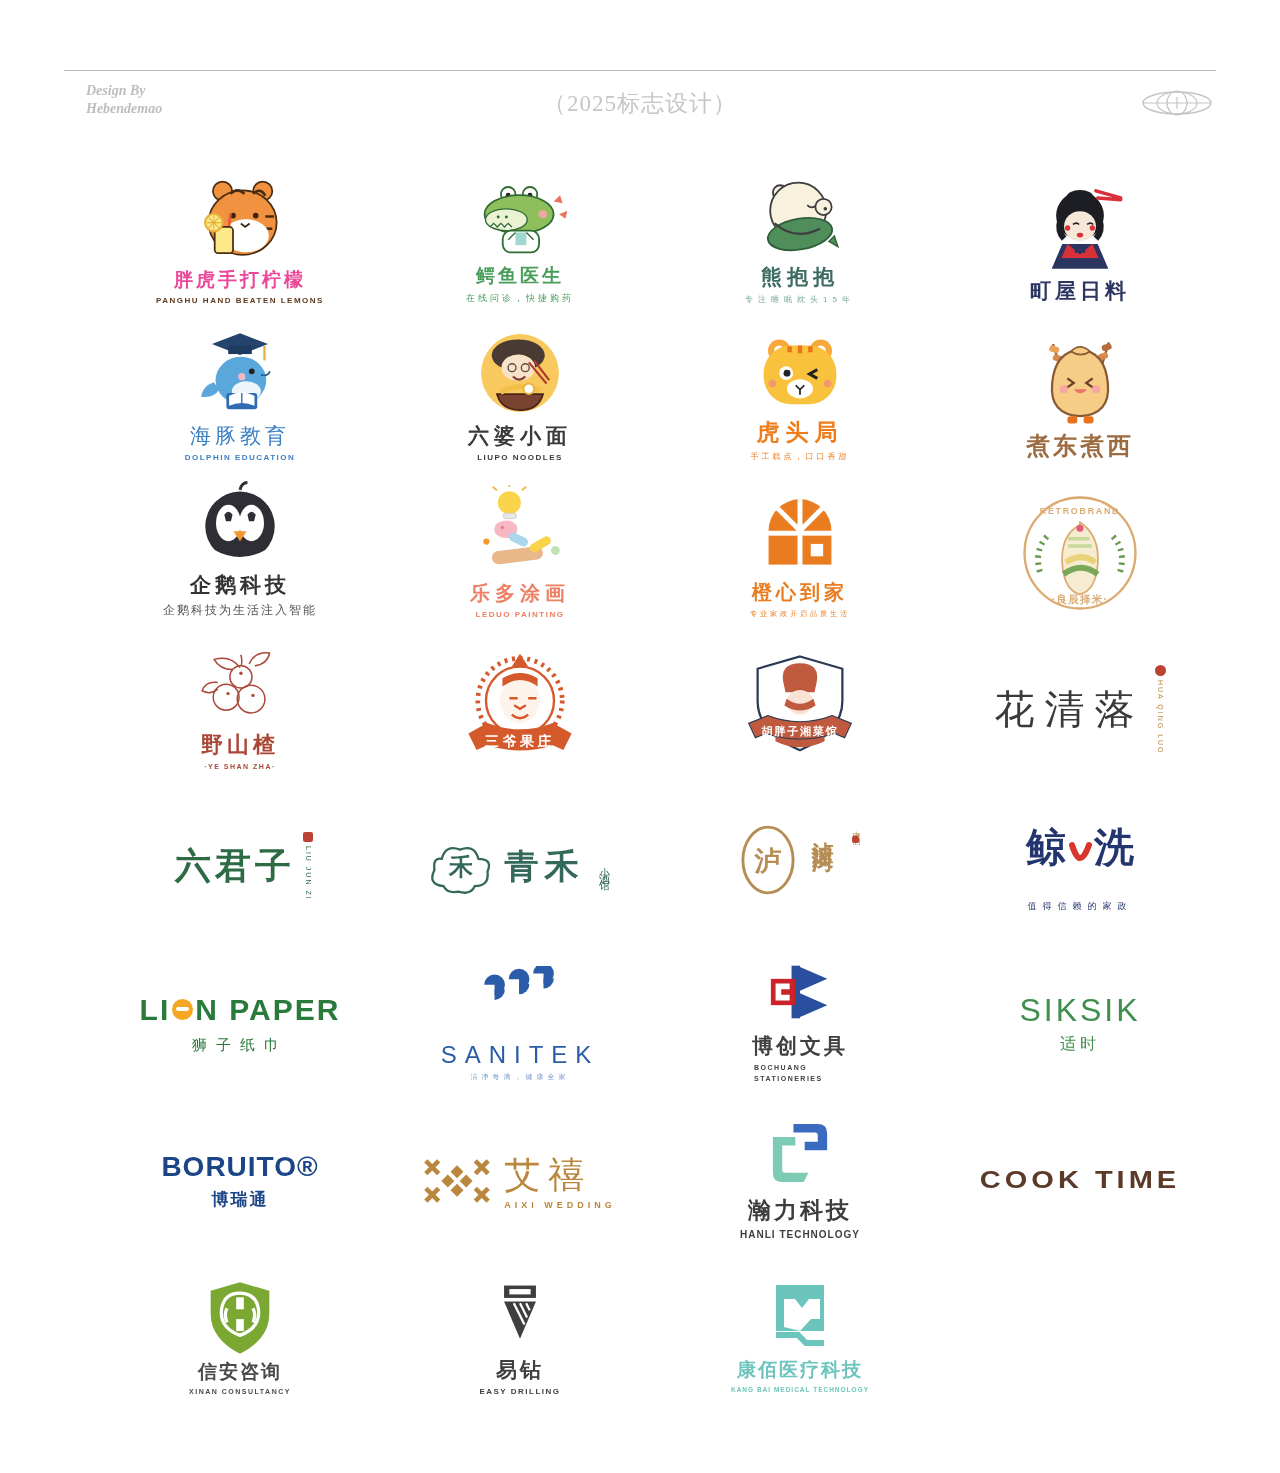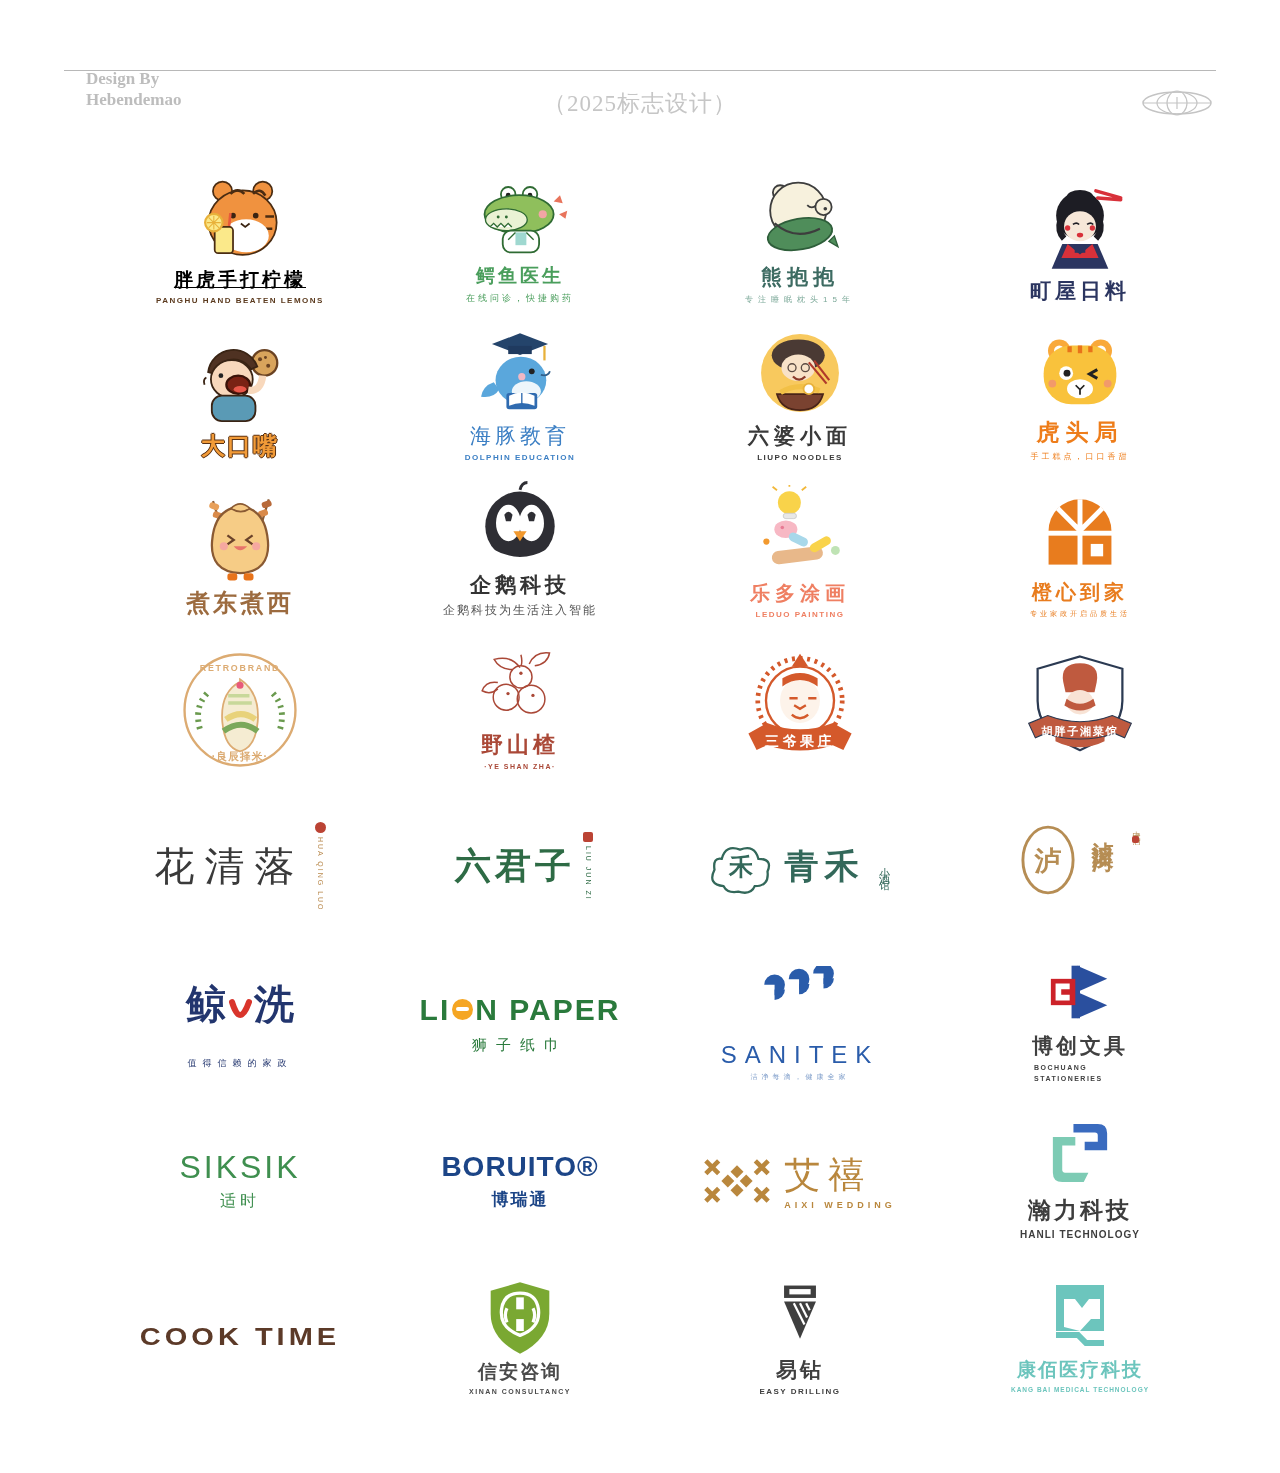--- a/index.html
+++ b/index.html
@@ -1,19 +1,19 @@
 <!DOCTYPE html>
 <html><head>
 <meta charset="utf-8">
 <style>
 *{margin:0;padding:0;box-sizing:border-box}
 html,body{width:1280px;height:1473px}
 body{background:#ffffff;font-family:"Liberation Sans",sans-serif;position:relative;overflow:hidden;color:#333}
 .topline{position:absolute;left:64px;top:70px;width:1152px;height:1px;background:#b8b8b8}
-.credit{position:absolute;left:86px;top:68px;font-family:"Liberation Serif",serif;font-weight:bold;color:#bdbdbd;font-size:17px;line-height:1.25}
+.credit{position:absolute;left:86px;top:82px;font-family:"Liberation Serif",serif;font-style:italic;font-weight:bold;color:#bdbdbd;font-size:14px;line-height:1.25}
 .ptitle{position:absolute;top:88px;left:0;width:100%;text-align:center;font-family:"Liberation Serif",serif;color:#c6c6c6;font-size:23px;letter-spacing:1px}
 .globe{position:absolute;right:66px;top:88px}
 .grid{position:absolute;left:100px;top:160px;width:1120px;display:grid;grid-template-columns:repeat(4,1fr);grid-auto-rows:157px}
 .cell{display:flex;flex-direction:column;align-items:center;justify-content:flex-end;padding-bottom:12px;gap:3px}
 .cell.mid{justify-content:center;padding-bottom:0}
 .art{display:flex;align-items:flex-end;justify-content:center}
 .t1{font-weight:bold;font-size:19px;letter-spacing:3px;white-space:nowrap}
 .t2{font-size:8px;letter-spacing:1.5px;font-weight:bold;white-space:nowrap}
 .cnsub{font-size:9px;letter-spacing:3px;white-space:nowrap}
 .row{display:flex;align-items:center}
@@ -56,21 +56,21 @@
       <path d="M22 46 h10 M94 46 h-10 M24 60 h8 M92 60 h-8" stroke="#4a2c12" stroke-width="3"></path>
       <ellipse cx="62" cy="68" rx="26" ry="19" fill="#ffffff"></ellipse>
       <circle cx="47" cy="45" r="3.2" fill="#3a2412"></circle>
         <circle cx="73" cy="45" r="3.2" fill="#3a2412"></circle>
       <path d="M56 54 l5 4 5 -4" stroke="#3a2412" stroke-width="2" fill="none"></path>
       <line x1="44" y1="42" x2="42" y2="62" stroke="#e85a3a" stroke-width="3"></line>
       <rect x="26" y="58" width="21" height="30" rx="4" fill="#fbe98a" stroke="#4a2c12" stroke-width="2"></rect>
       <circle cx="25" cy="53" r="10" fill="#fbe98a" stroke="#e8b13a" stroke-width="2.5"></circle>
       <path d="M25 45 v16 M17 53 h16 M19 47 l12 12 M31 47 l-12 12" stroke="#e8b13a" stroke-width="1.2"></path>
     </svg>
-    <div class="t1" style="color: #000000; text-decoration: underline;">胖虎手打柠檬</div>
+    <div class="t1" style="color: #ec4899;">胖虎手打柠檬</div>
     <div class="t2" style="color: rgb(91, 58, 30);">PANGHU HAND BEATEN LEMONS</div>
   </div>
 
   <div class="cell">
     <svg class="art" width="100" height="86" viewBox="0 0 110 94">
       <circle cx="42" cy="22" r="8" fill="#ffffff" stroke="#2f6b33" stroke-width="2"></circle>
       <circle cx="66" cy="22" r="8" fill="#ffffff" stroke="#2f6b33" stroke-width="2"></circle>
       <circle cx="42" cy="23" r="2.6" fill="#222222"></circle>
         <circle cx="66" cy="23" r="2.6" fill="#222222"></circle>
       <ellipse cx="54" cy="44" rx="38" ry="21" fill="#8fbf5c" stroke="#2f6b33" stroke-width="2"></ellipse>
@@ -114,37 +114,20 @@
         <circle cx="66" cy="50" r="3" fill="#d8313a"></circle>
       <path d="M44 46 q4 -3 7 0 M60 46 q4 -3 7 0" stroke="#1d1d24" stroke-width="1.8" fill="none"></path>
       <ellipse cx="52" cy="58" rx="3.6" ry="2.6" fill="#d8313a"></ellipse>
       <path d="M20 96 l12 -28 h40 l12 28 z" fill="#2b3560"></path>
       <path d="M38 68 l14 12 14 -12 7 16 h-42 z" fill="#d8313a"></path>
       <path d="M46 70 h12 v8 h-12 z" fill="#2b3560"></path>
     </svg>
     <div class="t1" style="font-size: 21px; letter-spacing: 4px; color: rgb(43, 53, 96);">町屋日料</div>
   </div>
 
-  <div class="cell">
-    <svg class="art" width="100" height="90" viewBox="0 0 110 98">
-      <circle cx="82" cy="28" r="14" fill="#d9a45c" stroke="#6a4222" stroke-width="2.5"></circle>
-      <circle cx="77" cy="24" r="2.2" fill="#6a4222"></circle>
-        <circle cx="86" cy="31" r="2.2" fill="#6a4222"></circle>
-        <circle cx="83" cy="22" r="1.6" fill="#6a4222"></circle>
-      <path d="M20 38 a28 28 0 0 1 54 -6 l-7 3 a22 22 0 0 0 -40 5 z" fill="#4f3222" stroke="#3a2414" stroke-width="2"></path>
-      <ellipse cx="46" cy="46" rx="23" ry="21" fill="#f8d8bc" stroke="#3a2414" stroke-width="2"></ellipse>
-      <path d="M18 44 q-4 2 -2 8" stroke="#3a2414" stroke-width="2" fill="none"></path>
-      <circle cx="34" cy="42" r="2.6" fill="#222222"></circle>
-      <ellipse cx="53" cy="52" rx="13" ry="10" fill="#7a2214" stroke="#3a1208" stroke-width="2.5"></ellipse>
-      <ellipse cx="55" cy="57" rx="7" ry="3.5" fill="#e8574a"></ellipse>
-      <rect x="24" y="64" width="48" height="28" rx="11" fill="#5a9ab5" stroke="#3a2414" stroke-width="2"></rect>
-      <path d="M64 58 q14 2 16 -16" stroke="#f8d8bc" stroke-width="8" fill="none"></path>
-    </svg>
-    <div class="t1 outline" style="font-size: 24px; letter-spacing: 2px; color: rgb(242, 155, 56);">大口嘴</div>
-  </div>
 
   <div class="cell">
     <svg class="art" width="96" height="90" viewBox="0 0 106 98">
       <polygon points="22,16 53,4 84,16 53,28" fill="#24446b"></polygon>
       <rect x="40" y="18" width="26" height="9" fill="#1f3a5f"></rect>
       <line x1="80" y1="18" x2="80" y2="34" stroke="#e8b13a" stroke-width="2.5"></line>
       <path d="M24 58 q-12 4 -14 16 q14 2 20 -8 z" fill="#5aa7dc"></path>
       <ellipse cx="54" cy="56" rx="28" ry="26" fill="#5aa7dc"></ellipse>
       <ellipse cx="60" cy="68" rx="16" ry="11" fill="#eef6fb"></ellipse>
       <circle cx="66" cy="46" r="3.2" fill="#222222"></circle>

